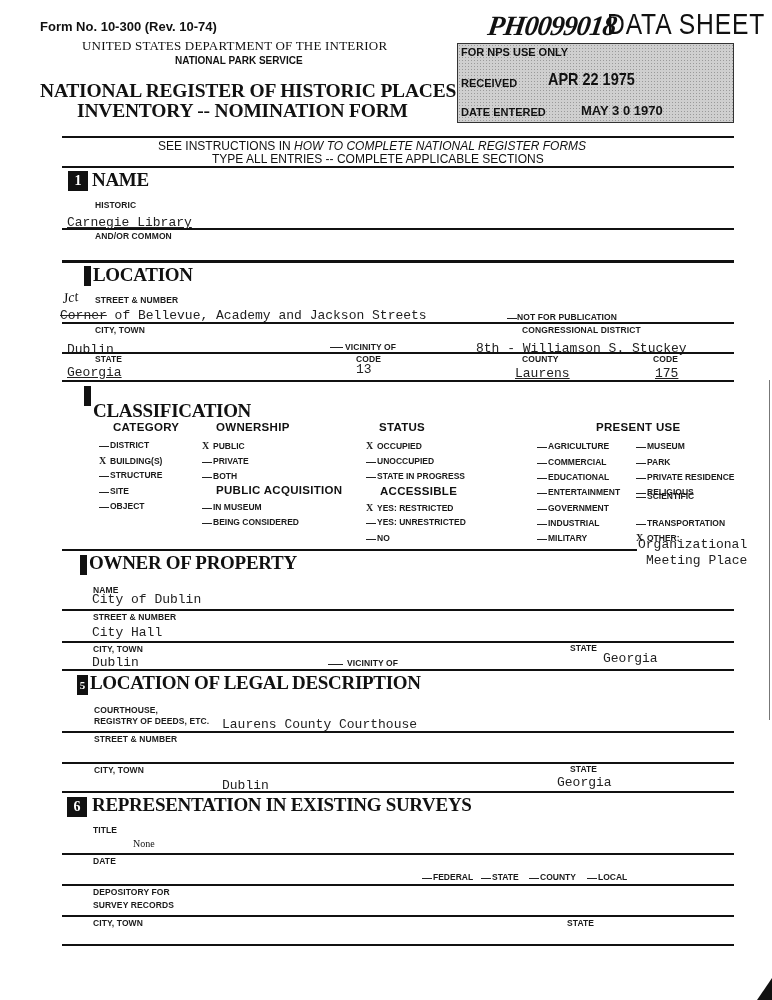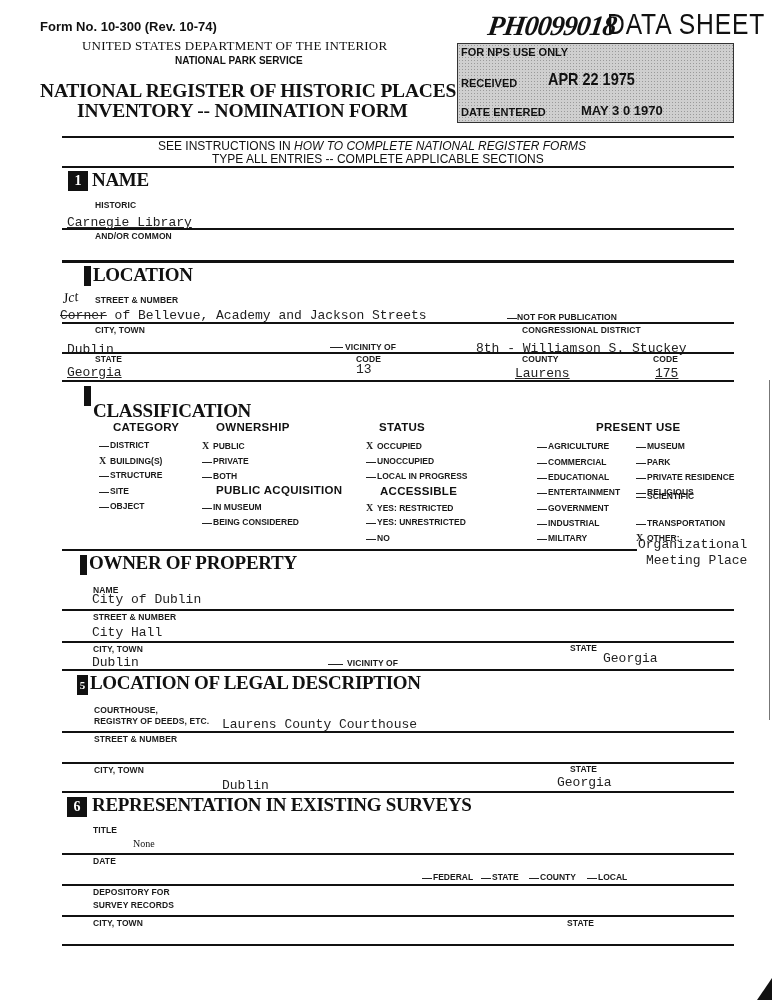--- a/index.html
+++ b/index.html
@@ -105,21 +105,21 @@
 <div class="abs opt" style="left:202px;top:440px;"><span class="mark">X</span><span>PUBLIC</span></div>
 <div class="abs opt" style="left:202px;top:456px;"><span class="mark blank"></span><span>PRIVATE</span></div>
 <div class="abs opt" style="left:202px;top:471px;"><span class="mark blank"></span><span>BOTH</span></div>
 <div class="abs col-head" style="left:216px;top:484px;">PUBLIC ACQUISITION</div>
 <div class="abs opt" style="left:202px;top:502px;"><span class="mark blank"></span><span>IN MUSEUM</span></div>
 <div class="abs opt" style="left:202px;top:517px;"><span class="mark blank"></span><span>BEING CONSIDERED</span></div>
 
 <div class="abs col-head" style="left:379px;top:421px;">STATUS</div>
 <div class="abs opt" style="left:366px;top:440px;"><span class="mark">X</span><span>OCCUPIED</span></div>
 <div class="abs opt" style="left:366px;top:456px;"><span class="mark blank"></span><span>UNOCCUPIED</span></div>
-<div class="abs opt" style="left:366px;top:471px;"><span class="mark blank"></span><span>LOCAL IN PROGRESS</span></div>
+<div class="abs opt" style="left:366px;top:471px;"><span class="mark blank"></span><span>STATE IN PROGRESS</span></div>
 <div class="abs col-head" style="left:380px;top:485px;">ACCESSIBLE</div>
 <div class="abs opt" style="left:366px;top:502px;"><span class="mark">X</span><span>YES: RESTRICTED</span></div>
 <div class="abs opt" style="left:366px;top:517px;"><span class="mark blank"></span><span>YES: UNRESTRICTED</span></div>
 <div class="abs opt" style="left:366px;top:533px;"><span class="mark blank"></span><span>NO</span></div>
 
 <div class="abs col-head" style="left:596px;top:421px;">PRESENT USE</div>
 <div class="abs opt" style="left:537px;top:441px;"><span class="mark blank"></span><span>AGRICULTURE</span></div>
 <div class="abs opt" style="left:537px;top:457px;"><span class="mark blank"></span><span>COMMERCIAL</span></div>
 <div class="abs opt" style="left:537px;top:472px;"><span class="mark blank"></span><span>EDUCATIONAL</span></div>
 <div class="abs opt" style="left:537px;top:487px;"><span class="mark blank"></span><span>ENTERTAINMENT</span></div>

